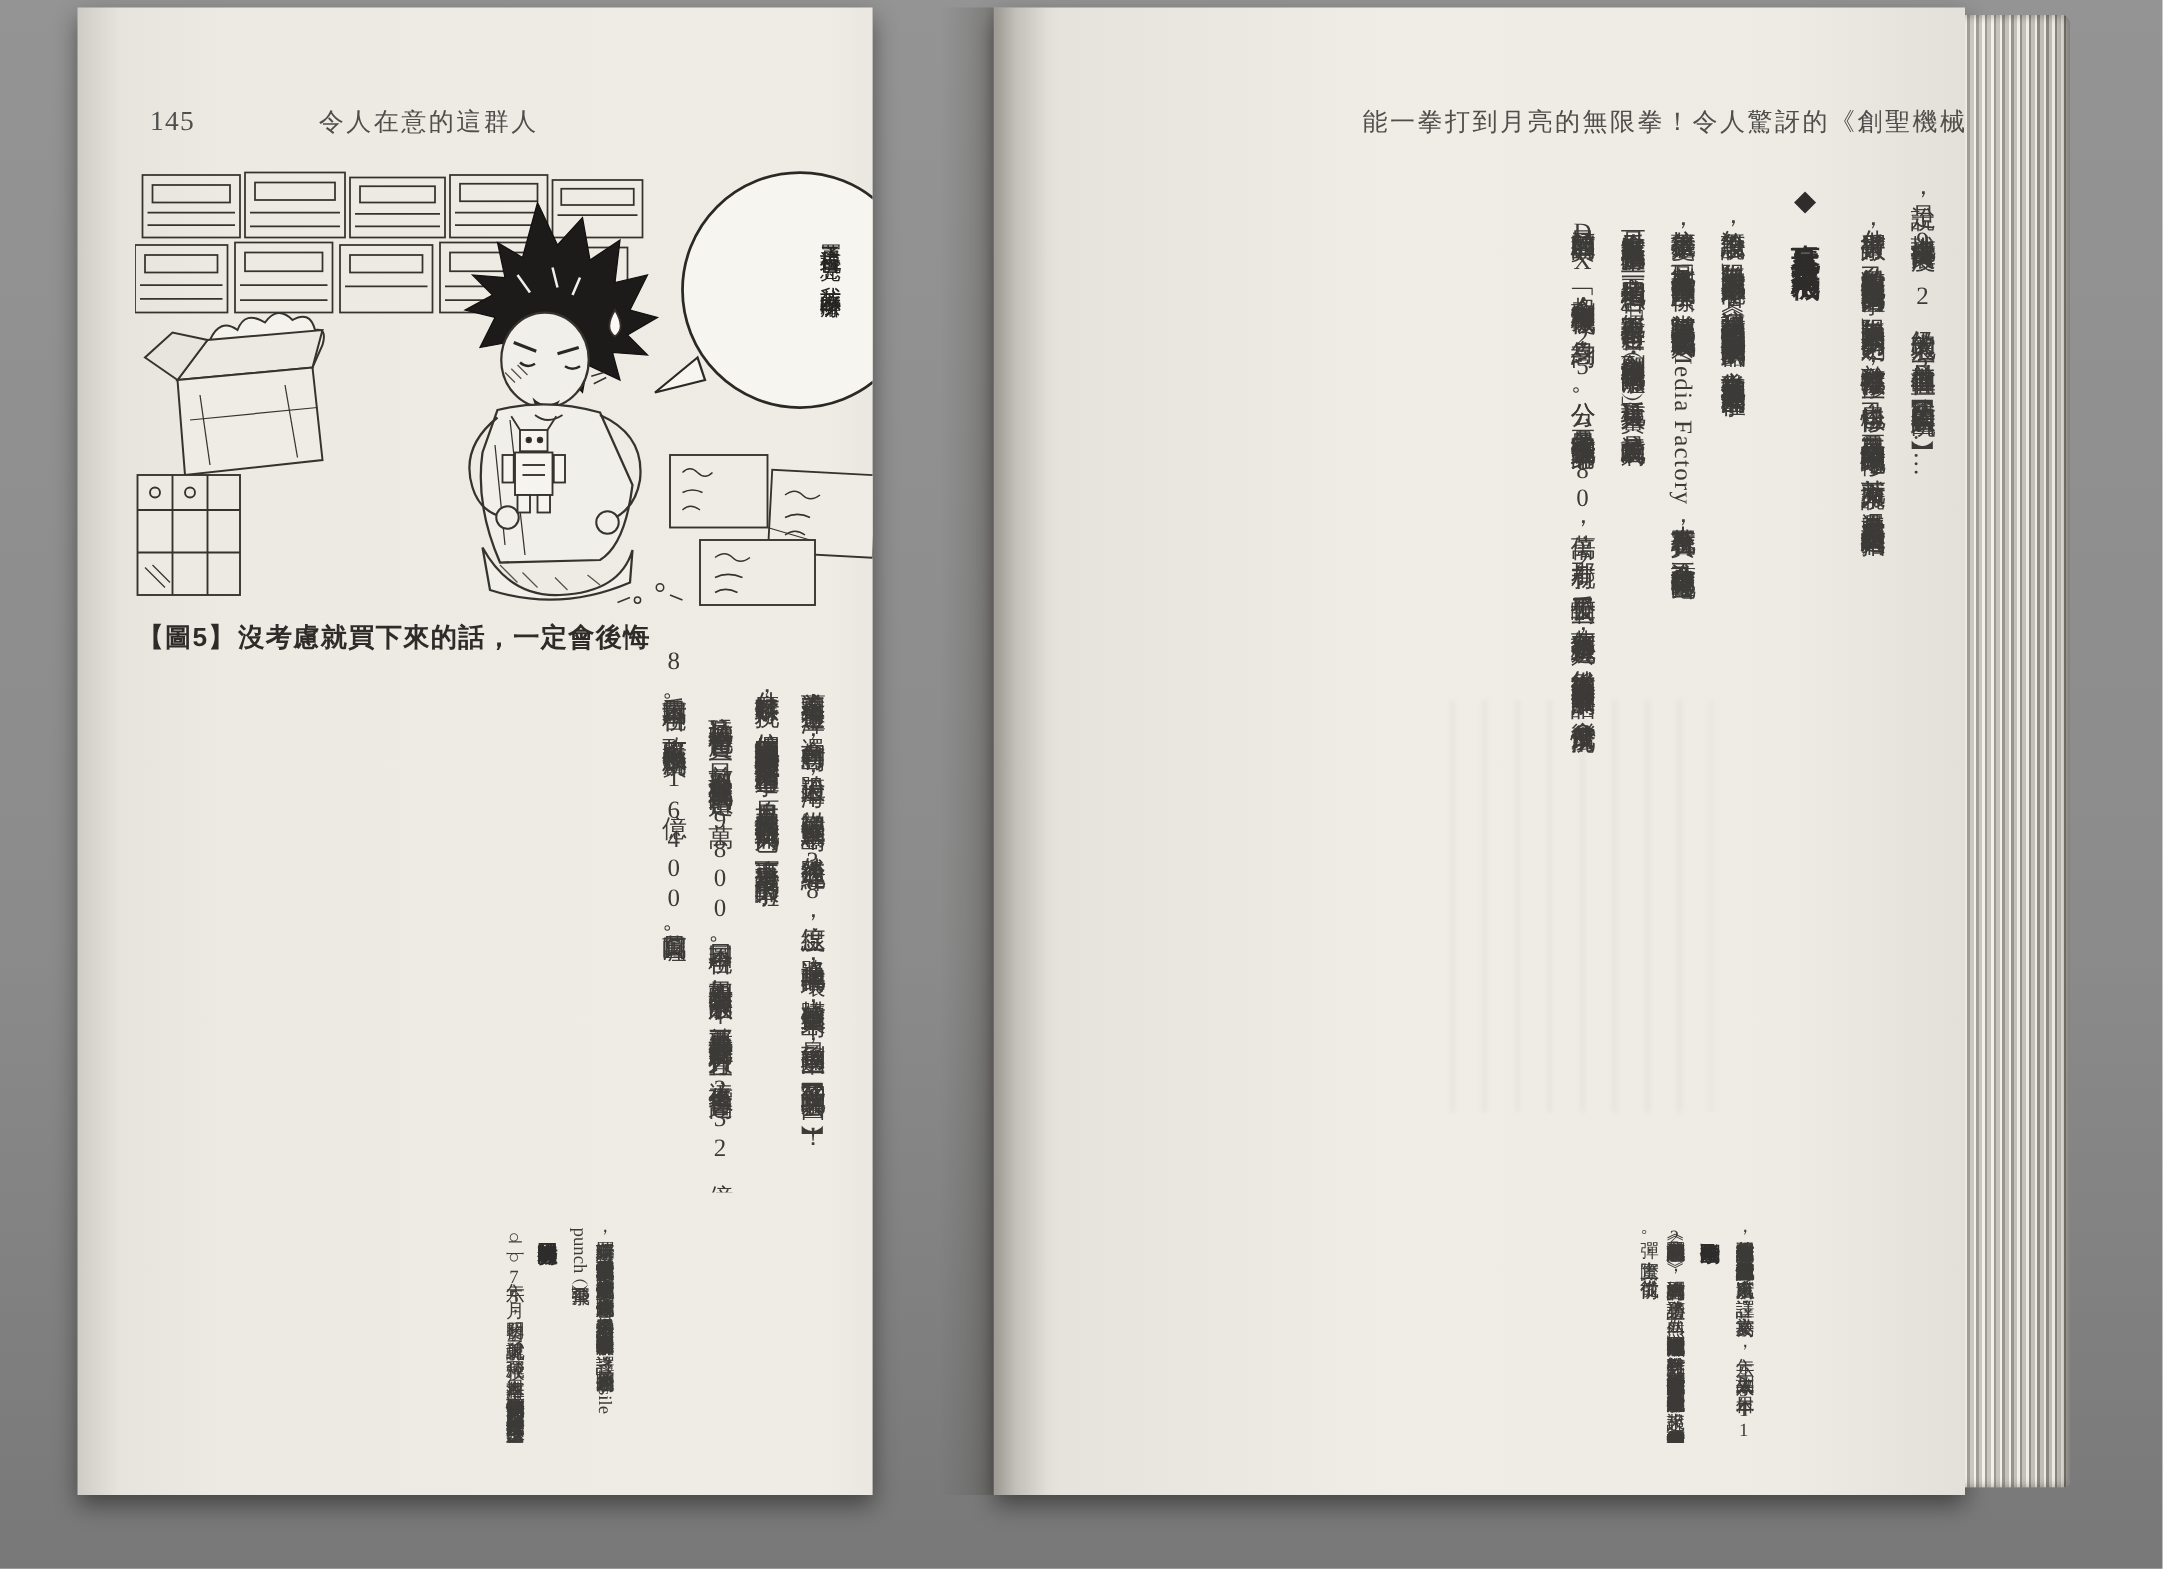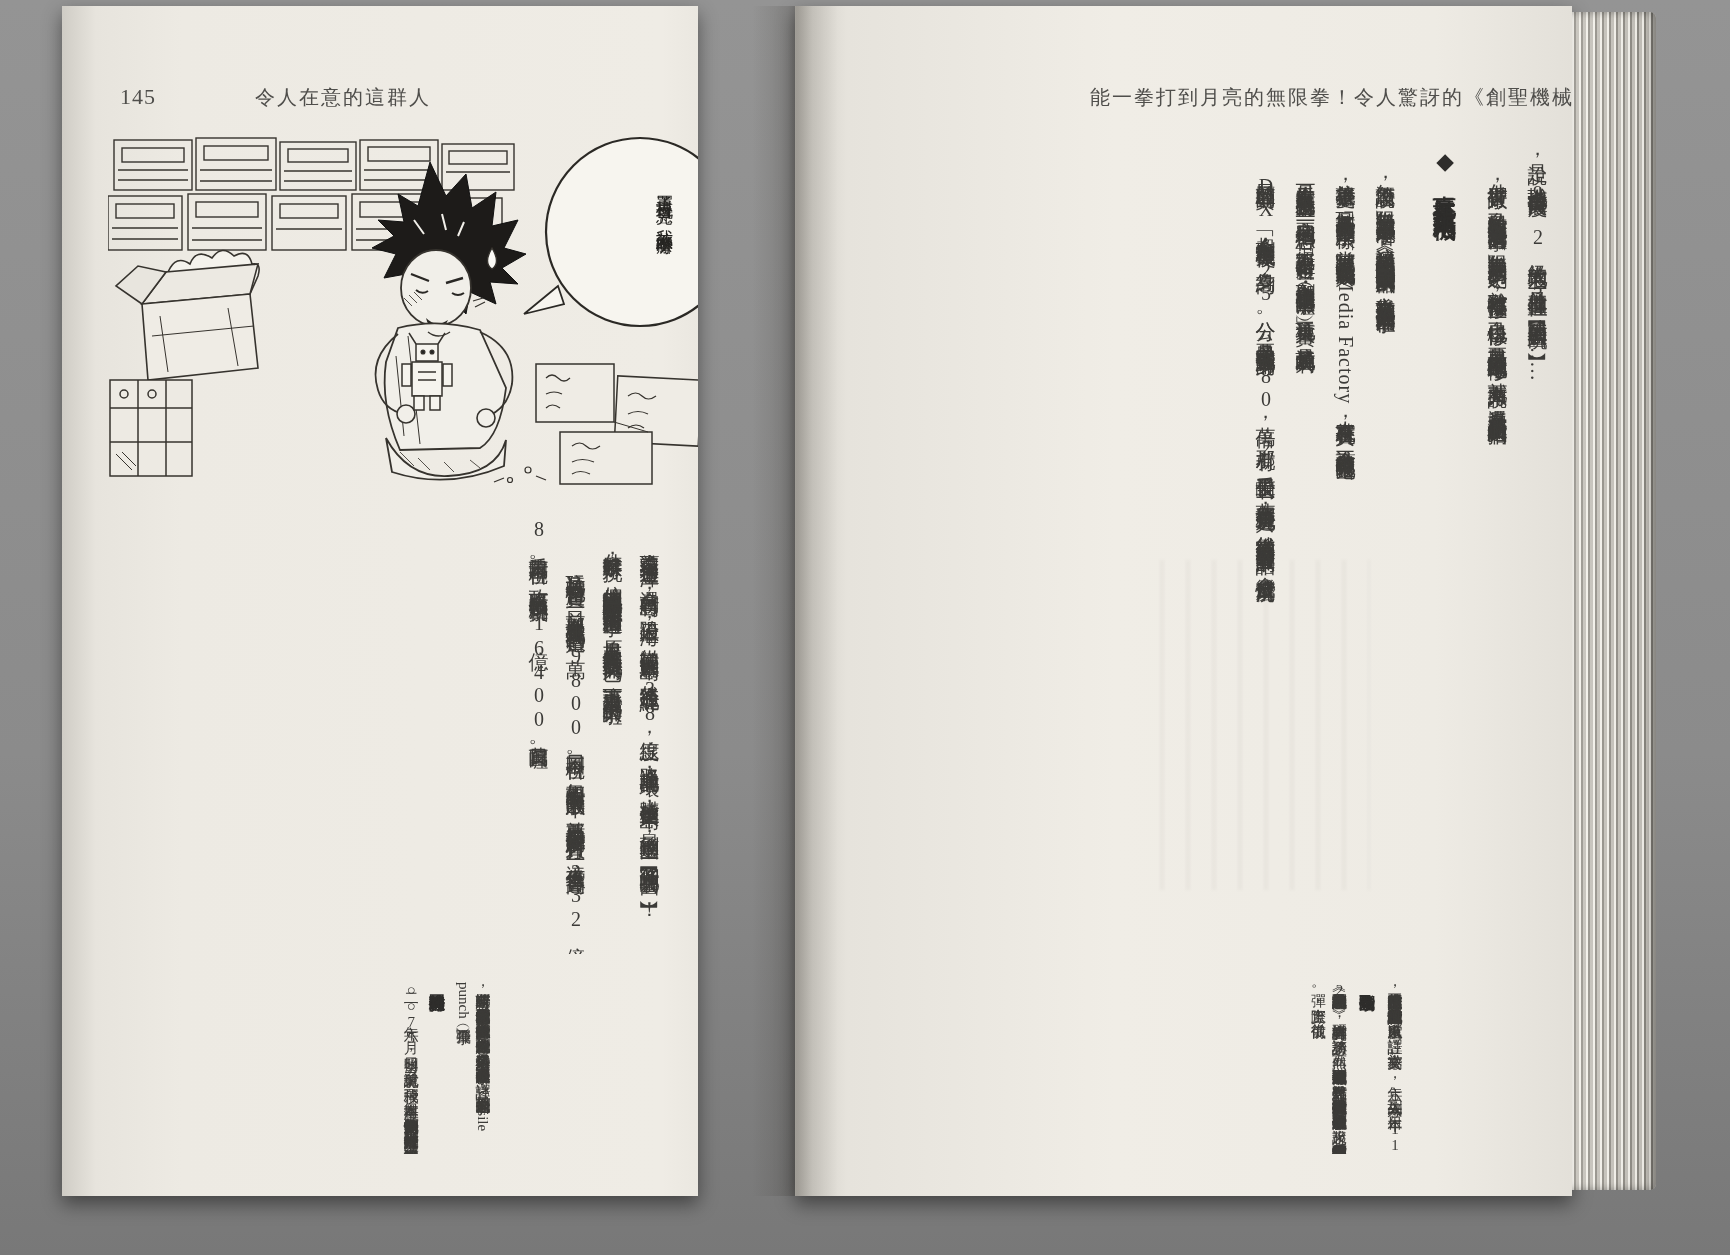--- a/index.html
+++ b/index.html
@@ -177,20 +177,23 @@
         <g stroke="#36332e" stroke-width="1.2" fill="none">
           <circle cx="420" cy="334" r="3"></circle>
             <line x1="428" y1="340" x2="438" y2="344"></line>
           <circle cx="402" cy="344" r="2.5"></circle>
             <line x1="386" y1="346" x2="396" y2="342"></line>
         </g>
       </svg>
       <div class="bubble-text">買了這種玩意兒，我該怎麼辦呀？</div>
     </div>
 
+    <div class="figure-caption">
+      <span class="cap-tag">【圖5】</span><span>沒考慮就買下來的話，一定會後悔</span>
+    </div>
 
     <div class="vtext lp-body">
       <p class="ind1"><span>這拳頭不只會通過金澤，還會朝向竹島，跨過日本海，從韓國侵入朝鮮半島。然後跨過北緯</span><span class="seg-u">38</span><span>度線，一路通過北韓的平壤，橫跨整個遼東半島，最後到達中國，一路伸到北京去啊【圖</span><span class="seg-u">5</span><span>】！</span></p>
       <p class="ind1"><span>什麼時候不好挑，偏偏挑這個</span><span class="seg-b">國際局勢複雜</span><span>不穩定的當兒搞出這種事，原本只是天真無邪的小孩玩個玩具而已，這下可要變成不得了的大事啦。</span></p>
       <p class="ind2"><span>這玩具的價格也會超貴。目前一部超合金機械天使玩具的售價是</span><span class="seg-u">1</span><span>萬</span><span class="seg-u">9800</span><span>日圓不含稅。如果要附有無限拳的版本，就要再加手臂零件的材料費才行，這一來售價會高達</span><span class="seg-u">232</span><span>億</span><span class="seg-u">8</span><span>千萬日圓不含稅。政府還可以加收消費稅</span><span class="seg-u">11</span><span>億</span><span class="seg-u">6400</span><span>萬日圓喔。</span></p>
     </div>
 
     <div class="vtext lp-notes">
       <p><span>羅斯還叫蘇聯時，它們的宇宙火箭和飛彈根本就是使用相同的火箭。所以打中了不會爆炸的就叫金剛飛拳，會爆炸的就叫金剛飛彈，這命名還真是夠科學。不過「飛彈」後面加個「拳」字是要幹嘛？（譯註：金剛飛彈的原名叫「</span><span>Missile punch</span><span>（飛彈拳）」）</span></p>
       <div class="note-head">國際局勢複雜</div>

